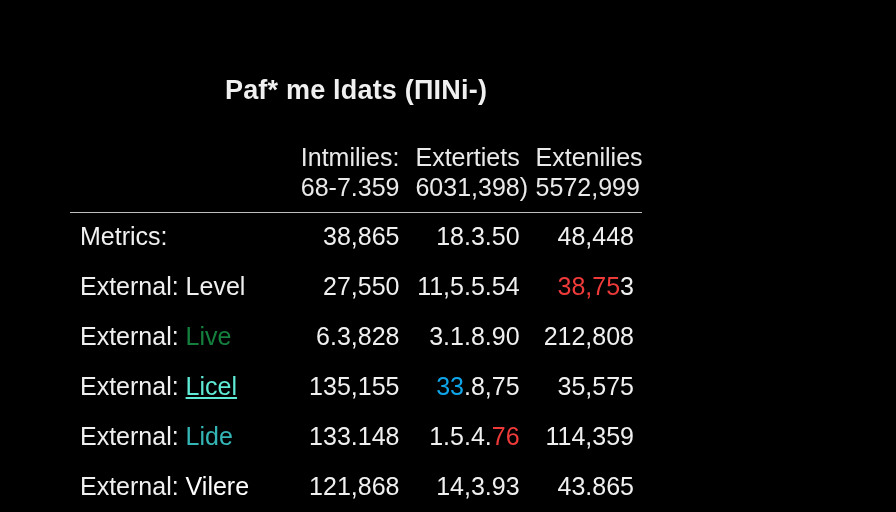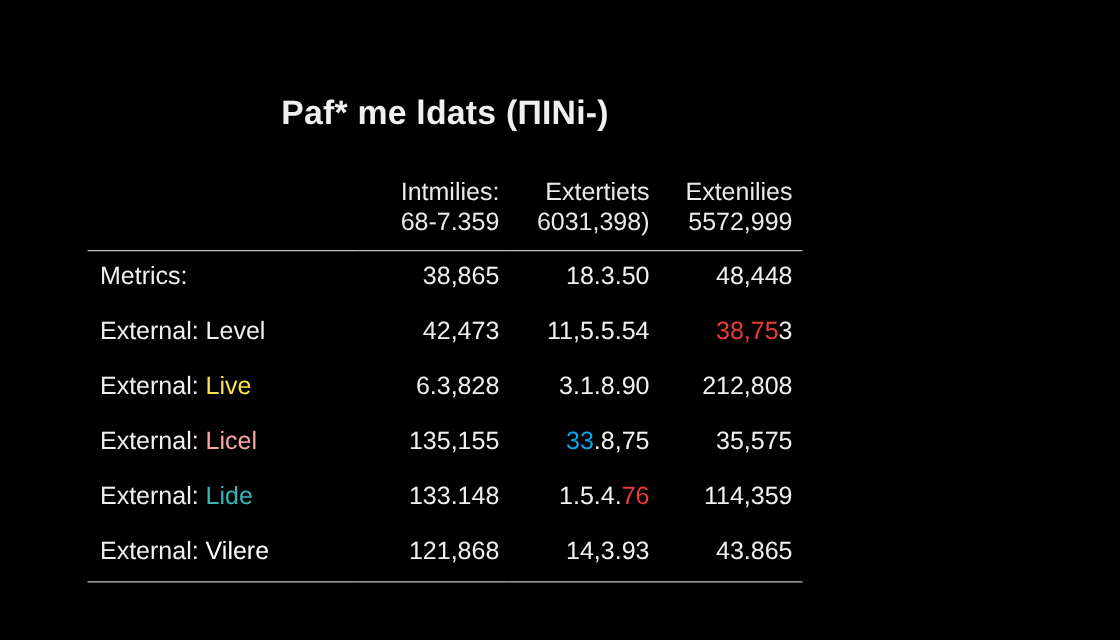--- a/index.html
+++ b/index.html
@@ -28,21 +28,21 @@
     letter-spacing: 0.2px;
     margin-bottom: 28px;
   }
   table {
     width: 100%;
     border-collapse: collapse;
     table-layout: fixed;
   }
   th, td {
     padding: 9px 8px 12px 8px;
-    font-size: 20px;
+    font-size: 25px;
     font-weight: 400;
     vertical-align: middle;
     white-space: nowrap;
   }
   th {
     font-weight: 400;
     color: #eaeaea;
   }
   thead th:first-child {
     text-align: left;
@@ -104,32 +104,32 @@
     </thead>
     <tbody id="tbody">
         <tr>
           <td><span>Metrics:</span></td>
           <td><span>38,865</span></td>
           <td><span>18.3.50</span></td>
           <td><span>48,448</span></td>
         </tr>
         <tr>
           <td><span>External: Level</span></td>
-          <td><span>42,473</span></td>
+          <td><span>27,550</span></td>
           <td><span>11,5.5.54</span></td>
           <td><span style="color: rgb(239, 58, 58); text-align: center;">38,75</span><span>3</span></td>
         </tr>
         <tr>
-          <td><span>External: </span><span style="color: #fde047;">Live</span></td>
+          <td><span>External: </span><span style="color: #15803d;">Live</span></td>
           <td><span>6.3,828</span></td>
           <td><span>3.1.8.90</span></td>
           <td><span>212,808</span></td>
         </tr>
         <tr>
-          <td><span>External: </span><span style="color: #fca5a5;">Licel</span></td>
+          <td><span>External: </span><span style="color: #5eead4; text-decoration: underline;">Licel</span></td>
           <td><span>135,155</span></td>
           <td><span style="color: #0ea5e9;">33</span><span>.8,75</span></td>
           <td><span>35,575</span></td>
         </tr>
         <tr>
           <td><span>External: </span><span style="color: rgb(53, 182, 182);">Lide</span></td>
           <td><span>133.148</span></td>
           <td><span>1.5.4.</span><span style="color: rgb(239, 58, 58);">76</span></td>
           <td><span>114,359</span></td>
         </tr>

